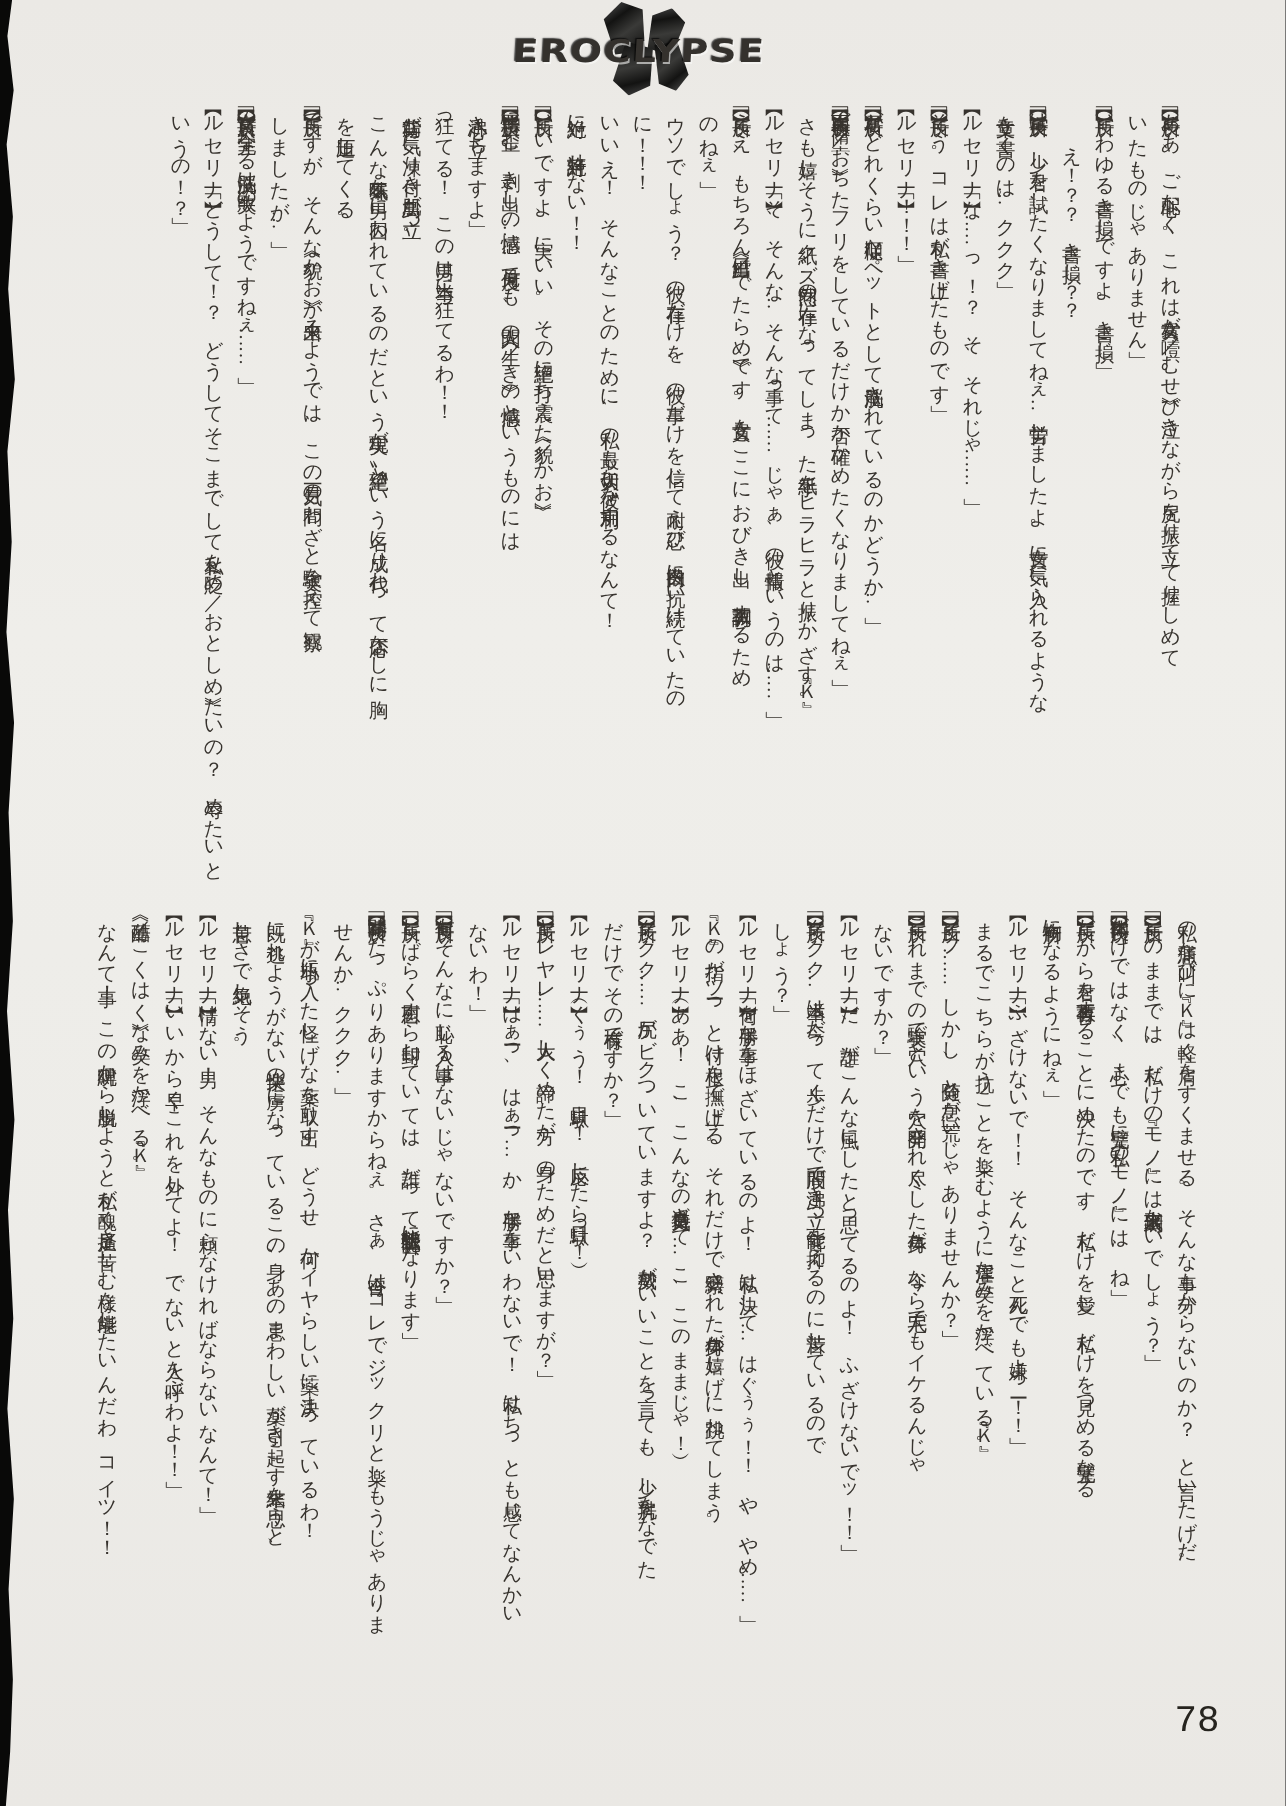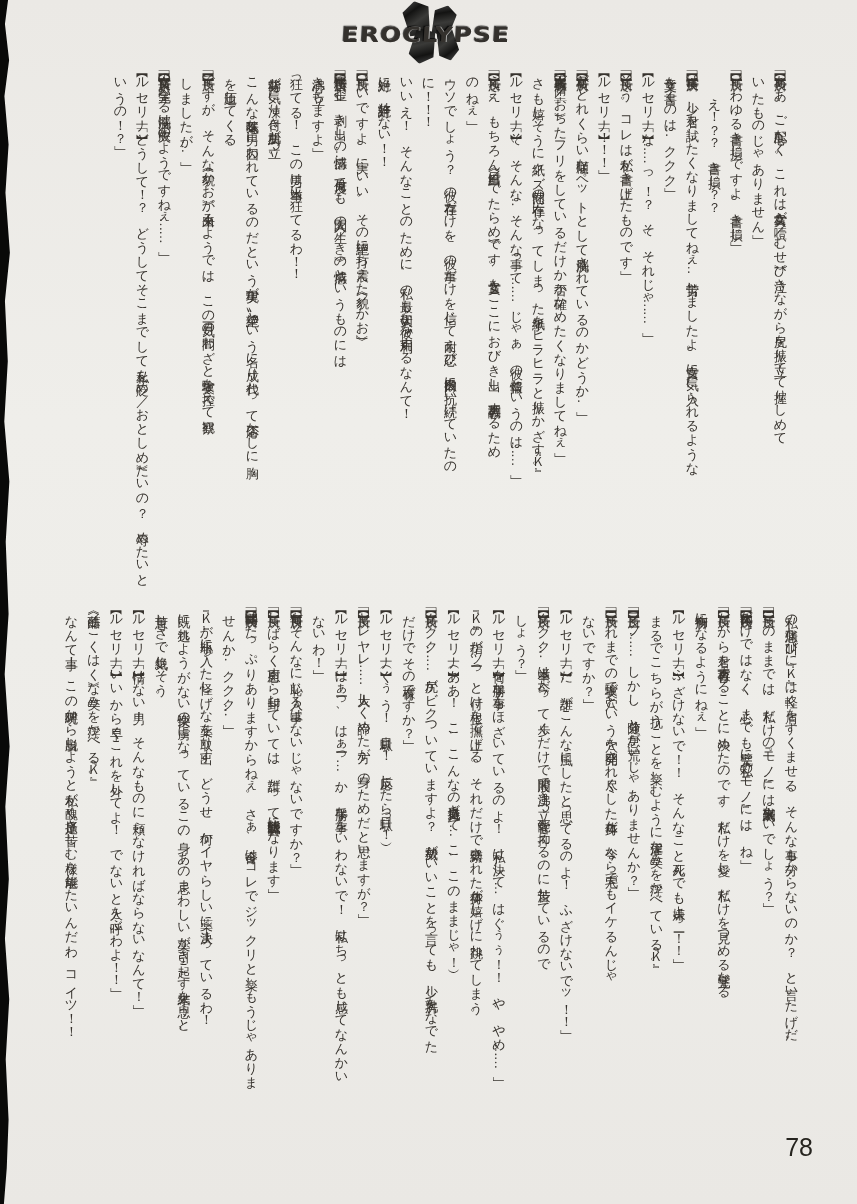--- a/index.html
+++ b/index.html
@@ -42,21 +42,21 @@
   .vtext {
     position:absolute; writing-mode:vertical-rl; text-orientation:mixed;
     color:#37332e; font-size:13px; white-space:nowrap;
   }
   .vtext p { margin:0; padding:0; }
   .top-block    { top:69px;  right:66px; height:542px; line-height:22px;   letter-spacing:-0.6px; }
   .bottom-block { top:606px; right:55px; height:550px; line-height:22.5px; letter-spacing:-0.6px; }
 
   .page-number {
     position:absolute; right:44px; bottom:42px; font-size:25px; color:#26241f;
-    font-family:Liberation Sans, sans-serif;
+    font-family:Liberation Mono, monospace;
   }
 </style>
 </head>
 <body>
 
 <div class="page">
   <div class="scan-edge"></div>
 
   <div class="logo">
     <div class="shard s1"></div>

